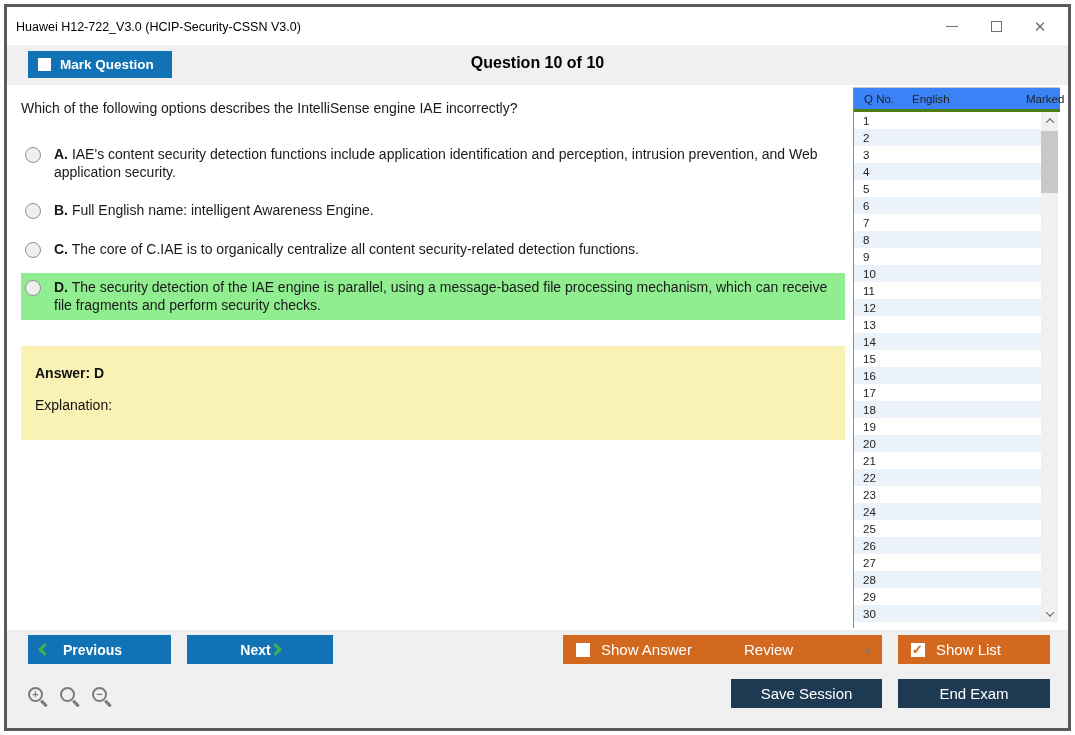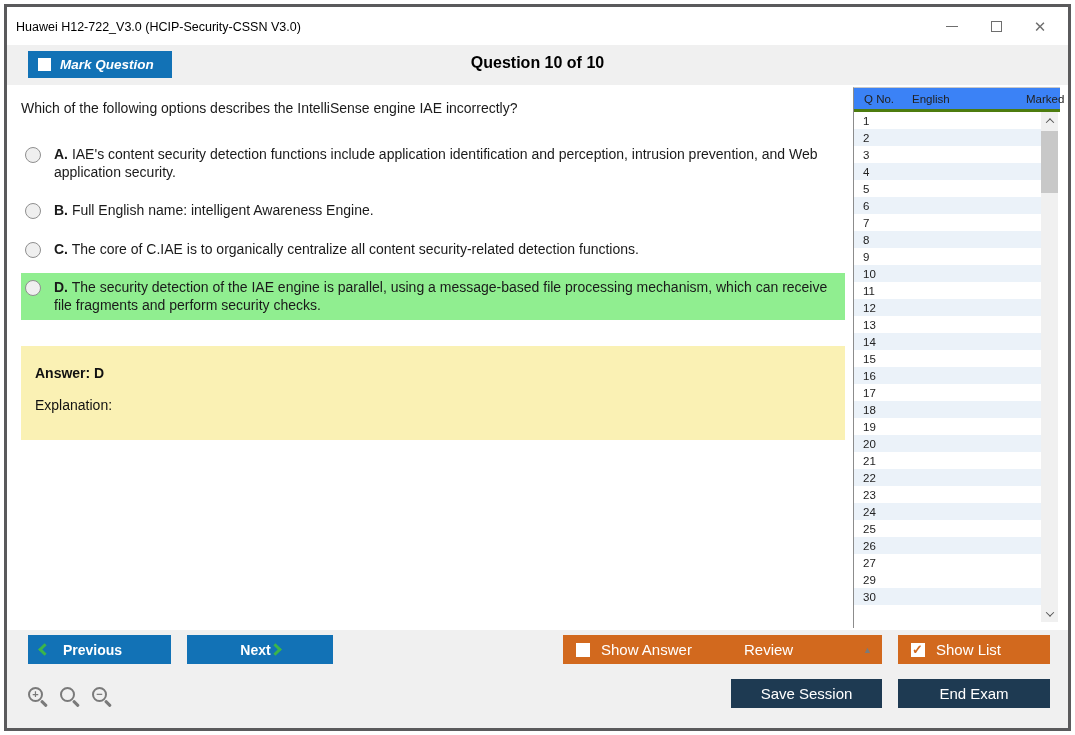--- a/index.html
+++ b/index.html
@@ -20,21 +20,21 @@
   .glyph-close { font-size: 15px; line-height: 1; color: #6e6e6e; }
 
   
   .headerbar { position: absolute; left: 0; top: 38px; width: 100%; height: 40px; background: #f0f0f0; }
   .mark-btn {
     position: absolute; left: 21px; top: 6px; width: 144px; height: 27px;
     background: #1272b6; border: none; display: flex; align-items: center; gap: 9px;
     padding-left: 10px; cursor: pointer;
   }
   .mark-btn .cb { width: 13px; height: 13px; background: #fff; flex-shrink: 0; }
-  .mark-btn .lbl { color: #fff; font-size: 13.5px; font-weight: bold; font-style: italic; }
+  .mark-btn .lbl { color: #fff; font-size: 13.5px; font-weight: bold; }
   .q-counter { position: absolute; left: 0; top: 9px; width: 100%; text-align: center; font-size: 16px; font-weight: bold; color: #000; }
 
   
   .main { position: absolute; left: 0; top: 78px; width: 100%; height: 545px; background: #fff; }
   .question-area { position: absolute; left: 0; top: 0; width: 846px; height: 100%; overflow: hidden; }
   .q-text { margin: 15px 0 24px 14px; font-size: 14px; color: #1a1a1a; width: 820px; }
 
   .option { display: flex; gap: 13px; width: 824px; margin-left: 14px; margin-bottom: 9px; padding: 6px 10px 6px 4px; }
   .option.highlighted { background: #90ee90; }
   .radio {
@@ -240,20 +240,23 @@
               </div>
               <div class="qrow">
                 <span>25</span>
               </div>
               <div class="qrow alt">
                 <span>26</span>
               </div>
               <div class="qrow">
                 <span>27</span>
               </div>
+              <div class="qrow alt">
+                <span>28</span>
+              </div>
               <div class="qrow">
                 <span>29</span>
               </div>
               <div class="qrow alt">
                 <span>30</span>
               </div>
             </div>
           <div class="scrollbar">
             <div class="sb-arrow up">
                 <span class="chev-s up"></span>

